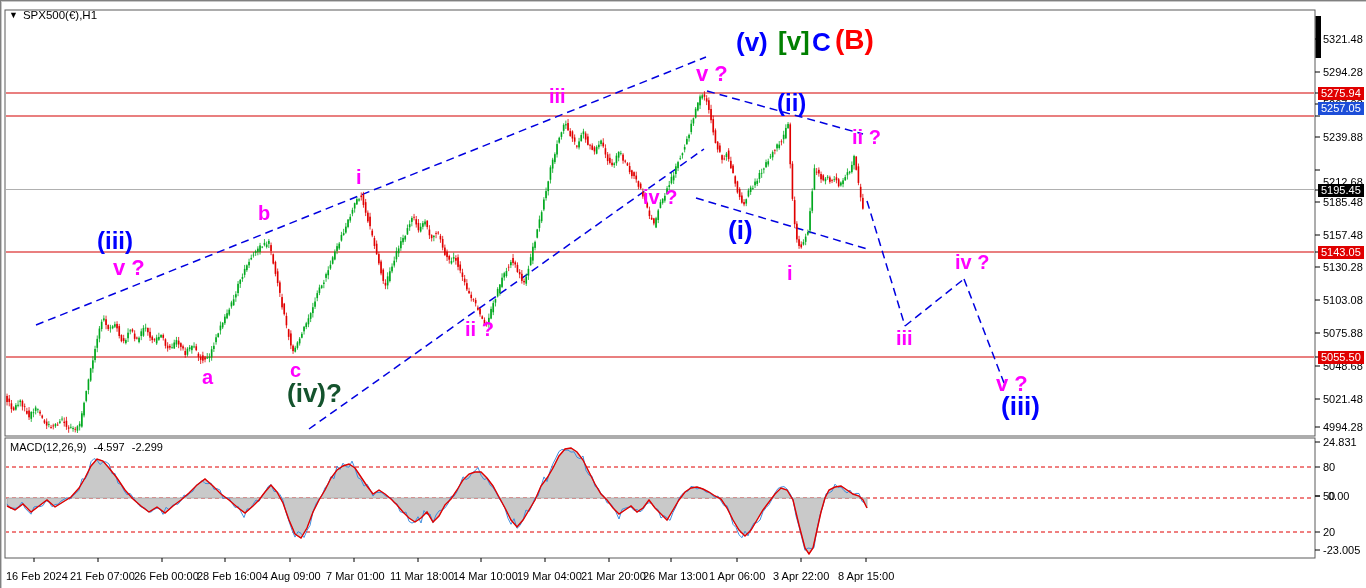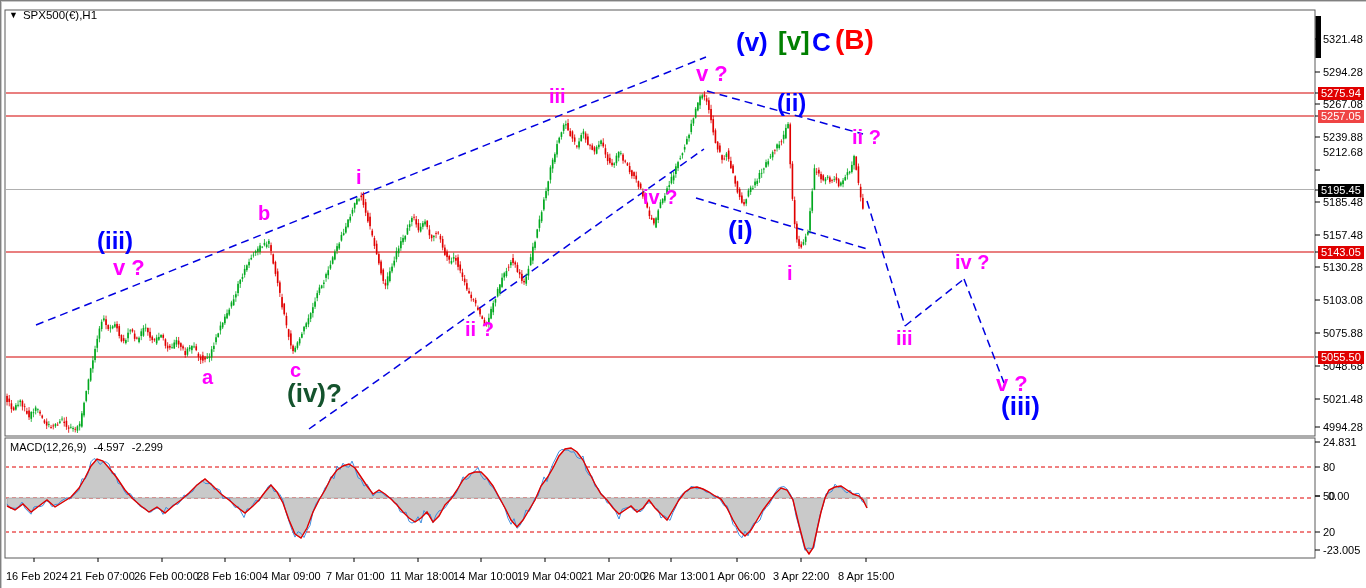--- a/index.html
+++ b/index.html
@@ -911,23 +911,23 @@
       <div class="wave" style="left: 895px; top: 327px; color: rgb(255, 0, 255); font-size: 20px;">iii</div>
       <div class="wave" style="left: 954px; top: 251px; color: rgb(255, 0, 255); font-size: 20px;">iv ?</div>
       <div class="wave" style="left: 995px; top: 372px; color: rgb(255, 0, 255); font-size: 22px;">v ?</div>
       <div class="wave" style="left: 1000px; top: 392px; color: rgb(0, 0, 255); font-size: 26px;">(iii)</div>
     </div>
   <div id="price-axis">
       <div class="axlab" style="top: 32px;">5321.48</div>
       <div class="axlab" style="top: 65px;">5294.28</div>
       <div class="axtag" style="top: 86px; background: rgb(224, 0, 0); text-align: right;">5275.94</div>
       <div class="axlab" style="top: 97px;">5267.08</div>
-      <div class="axtag" style="top: 109px; background: #ef4444;">5257.05</div>
+      <div class="axtag" style="top: 101px; background: #1d4ed8;">5257.05</div>
       <div class="axlab" style="top: 130px;">5239.88</div>
-      <div class="axlab" style="top: 145px;">5212.68</div>
+      <div class="axlab" style="top: 175px;">5212.68</div>
       <div class="axtag" style="top: 183px; background: rgb(0, 0, 0);">5195.45</div>
       <div class="axlab" style="top: 195px;">5185.48</div>
       <div class="axlab" style="top: 228px;">5157.48</div>
       <div class="axtag" style="top: 245px; background: rgb(224, 0, 0);">5143.05</div>
       <div class="axlab" style="top: 260px;">5130.28</div>
       <div class="axlab" style="top: 293px;">5103.08</div>
       <div class="axlab" style="top: 326px;">5075.88</div>
       <div class="axtag" style="top: 350px; background: rgb(224, 0, 0);">5055.50</div>
       <div class="axlab" style="top: 359px;">5048.68</div>
       <div class="axlab" style="top: 392px;">5021.48</div>
@@ -939,21 +939,21 @@
       <div class="axlab" style="top: 489px;">50</div>
       <div class="axlab" style="top: 489px; left: 1327px;">0.00</div>
       <div class="axlab" style="top: 525px;">20</div>
       <div class="axlab" style="top: 543px;">-23.005</div>
     </div>
   <div id="time-axis">
       <div class="tlab" style="left: 5px;">16 Feb 2024</div>
       <div class="tlab" style="left: 69px;">21 Feb 07:00</div>
       <div class="tlab" style="left: 133px;">26 Feb 00:00</div>
       <div class="tlab" style="left: 196px;">28 Feb 16:00</div>
-      <div class="tlab" style="left: 261px;">4 Mar 09:00</div>
+      <div class="tlab" style="left: 261px;">4 Aug 09:00</div>
       <div class="tlab" style="left: 325px;">7 Mar 01:00</div>
       <div class="tlab" style="left: 389px;">11 Mar 18:00</div>
       <div class="tlab" style="left: 452px;">14 Mar 10:00</div>
       <div class="tlab" style="left: 516px;">19 Mar 04:00</div>
       <div class="tlab" style="left: 580px;">21 Mar 20:00</div>
       <div class="tlab" style="left: 642px;">26 Mar 13:00</div>
       <div class="tlab" style="left: 708px;">1 Apr 06:00</div>
       <div class="tlab" style="left: 772px;">3 Apr 22:00</div>
       <div class="tlab" style="left: 837px;">8 Apr 15:00</div>
     </div>

